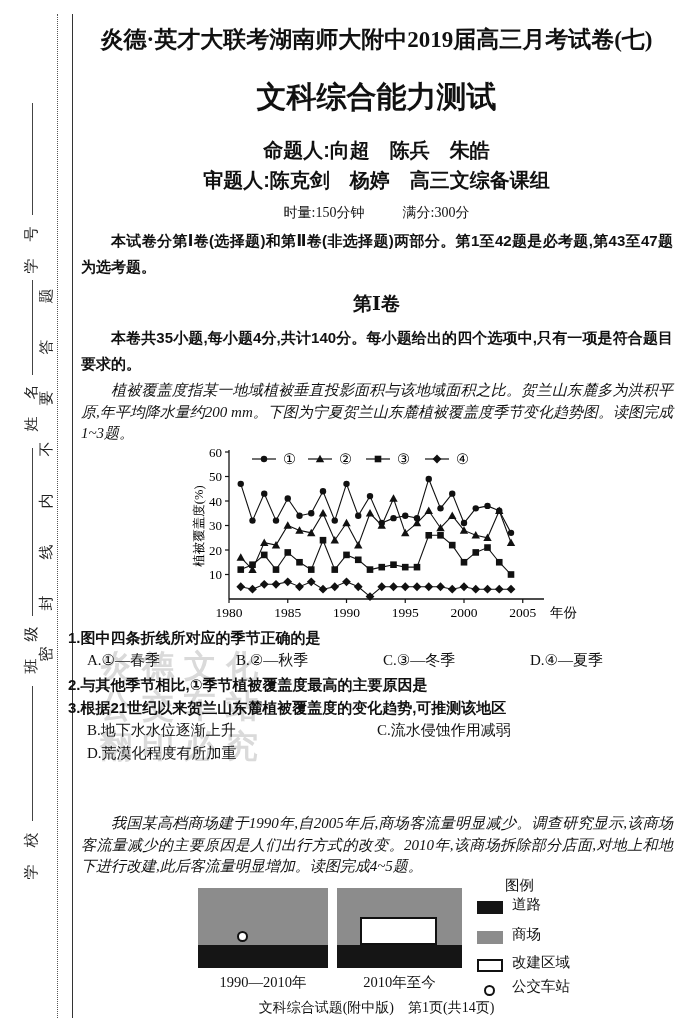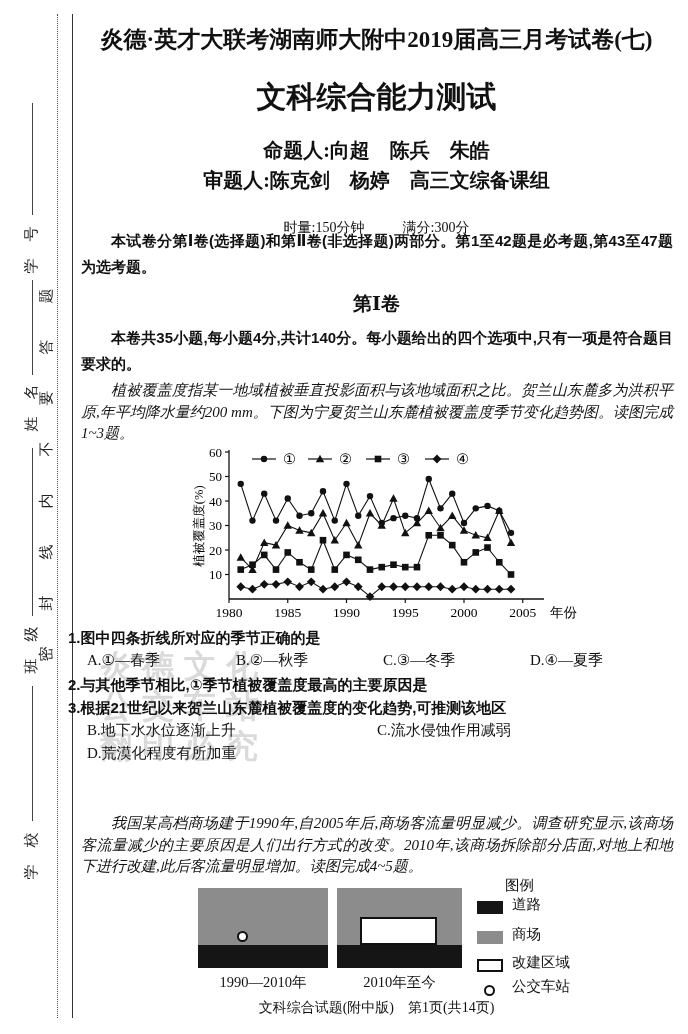--- a/index.html
+++ b/index.html
@@ -20,22 +20,22 @@
   
   .watermark{position:absolute;left:100px;top:646px;z-index:0;color:#dadada;
              font-family:"Liberation Sans","DejaVu Sans",sans-serif;font-weight:700;}
   .watermark div{font-size:32px;line-height:40px;letter-spacing:10px;}
   
   .content-z{position:relative;z-index:1;}
   .hdr{left:73px;width:607px;text-align:center;font-weight:700;font-size:23px;line-height:32px;}
   .main-title{left:73px;width:607px;text-align:center;font-weight:700;font-size:30px;line-height:38px;
               font-family:"Liberation Sans","DejaVu Sans",sans-serif;}
   .people{left:73px;width:607px;text-align:center;font-weight:700;font-size:20px;line-height:26px;
-          font-family:Liberation Serif, serif;}
-  .meta{left:73px;width:607px;text-align:center;font-size:14px;line-height:18px;margin-top:15px;}
+          font-family:Liberation Sans, sans-serif;}
+  .meta{left:73px;width:607px;text-align:center;font-size:14px;line-height:18px;}
   .meta .gap{display:inline-block;width:38px;}
   .para-bold{left:81px;width:592px;font-family:"Liberation Sans","DejaVu Sans",sans-serif;
              font-weight:700;font-size:15px;line-height:26px;text-align:justify;text-indent:2em;}
   .section-title{left:73px;width:607px;text-align:center;font-weight:700;font-size:19px;line-height:26px;}
   .passage{left:81px;width:592px;font-style:italic;font-size:15px;line-height:21.5px;
            text-align:justify;text-indent:2em;}
   .questions{left:68px;width:594px;}
   .q-stem{font-family:"Liberation Sans","DejaVu Sans",sans-serif;font-weight:700;
           font-size:15px;line-height:23px;}
   .q-options{display:grid;padding-left:19px;font-size:15px;line-height:23.5px;}

